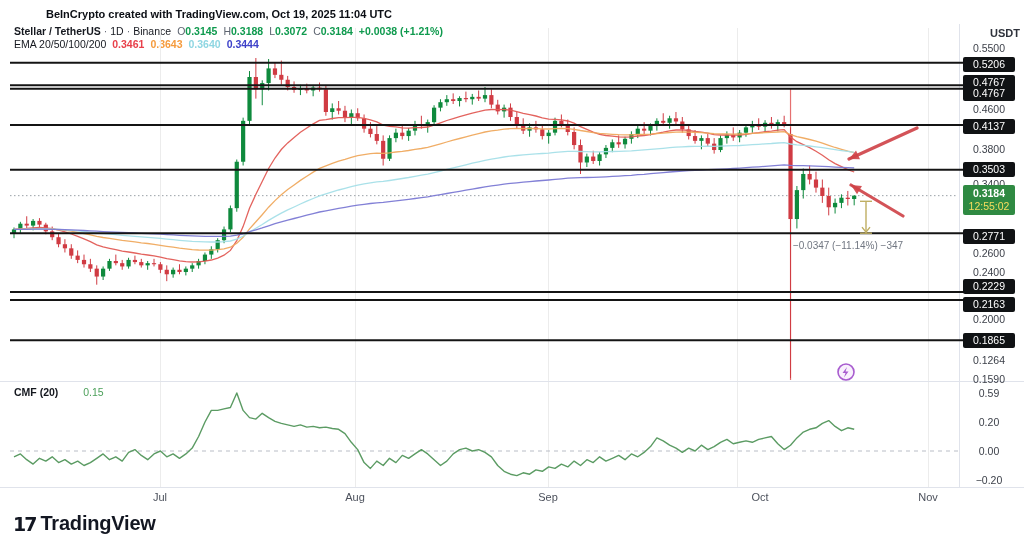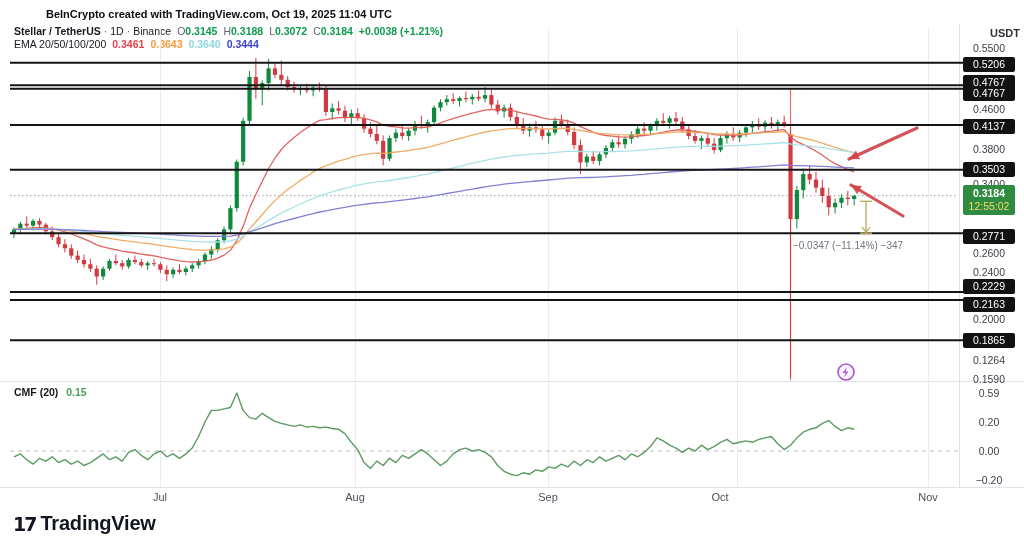--- a/index.html
+++ b/index.html
@@ -372,27 +372,27 @@
       <div class="scale-item" style="top: 385.5px;">0.59</div>
       <div class="scale-item" style="top: 414.5px;">0.20</div>
       <div class="scale-item" style="top: 443.5px;">0.00</div>
       <div class="scale-item" style="top: 472.5px;">−0.20</div>
     </div>
 
   <div id="time-axis">
       <div class="month" style="left: 160px;">Jul</div>
       <div class="month" style="left: 355px;">Aug</div>
       <div class="month" style="left: 548px;">Sep</div>
-      <div class="month" style="left: 720px;">Oct</div>
+      <div class="month" style="left: 760px;">Oct</div>
       <div class="month" style="left: 928px;">Nov</div>
     </div>
 
   <div class="cmf-head">
     <span>CMF (20)</span>
-    <span id="cmf-val" style="font-weight: 700; margin-left: 5px; color: rgb(76, 160, 90);">0.15</span>
+    <span id="cmf-val" style="font-weight: 400; margin-left: 22px; color: rgb(76, 160, 90);">0.15</span>
   </div>
 
   <div class="measure-text" id="measure-text" style="left: 848px; top: 240px;">−0.0347 (−11.14%) −347</div>
 
   <div class="footer">
     <span class="tv-mark">17</span>
     <span class="tv-name">TradingView</span>
   </div>
 </div>
 

